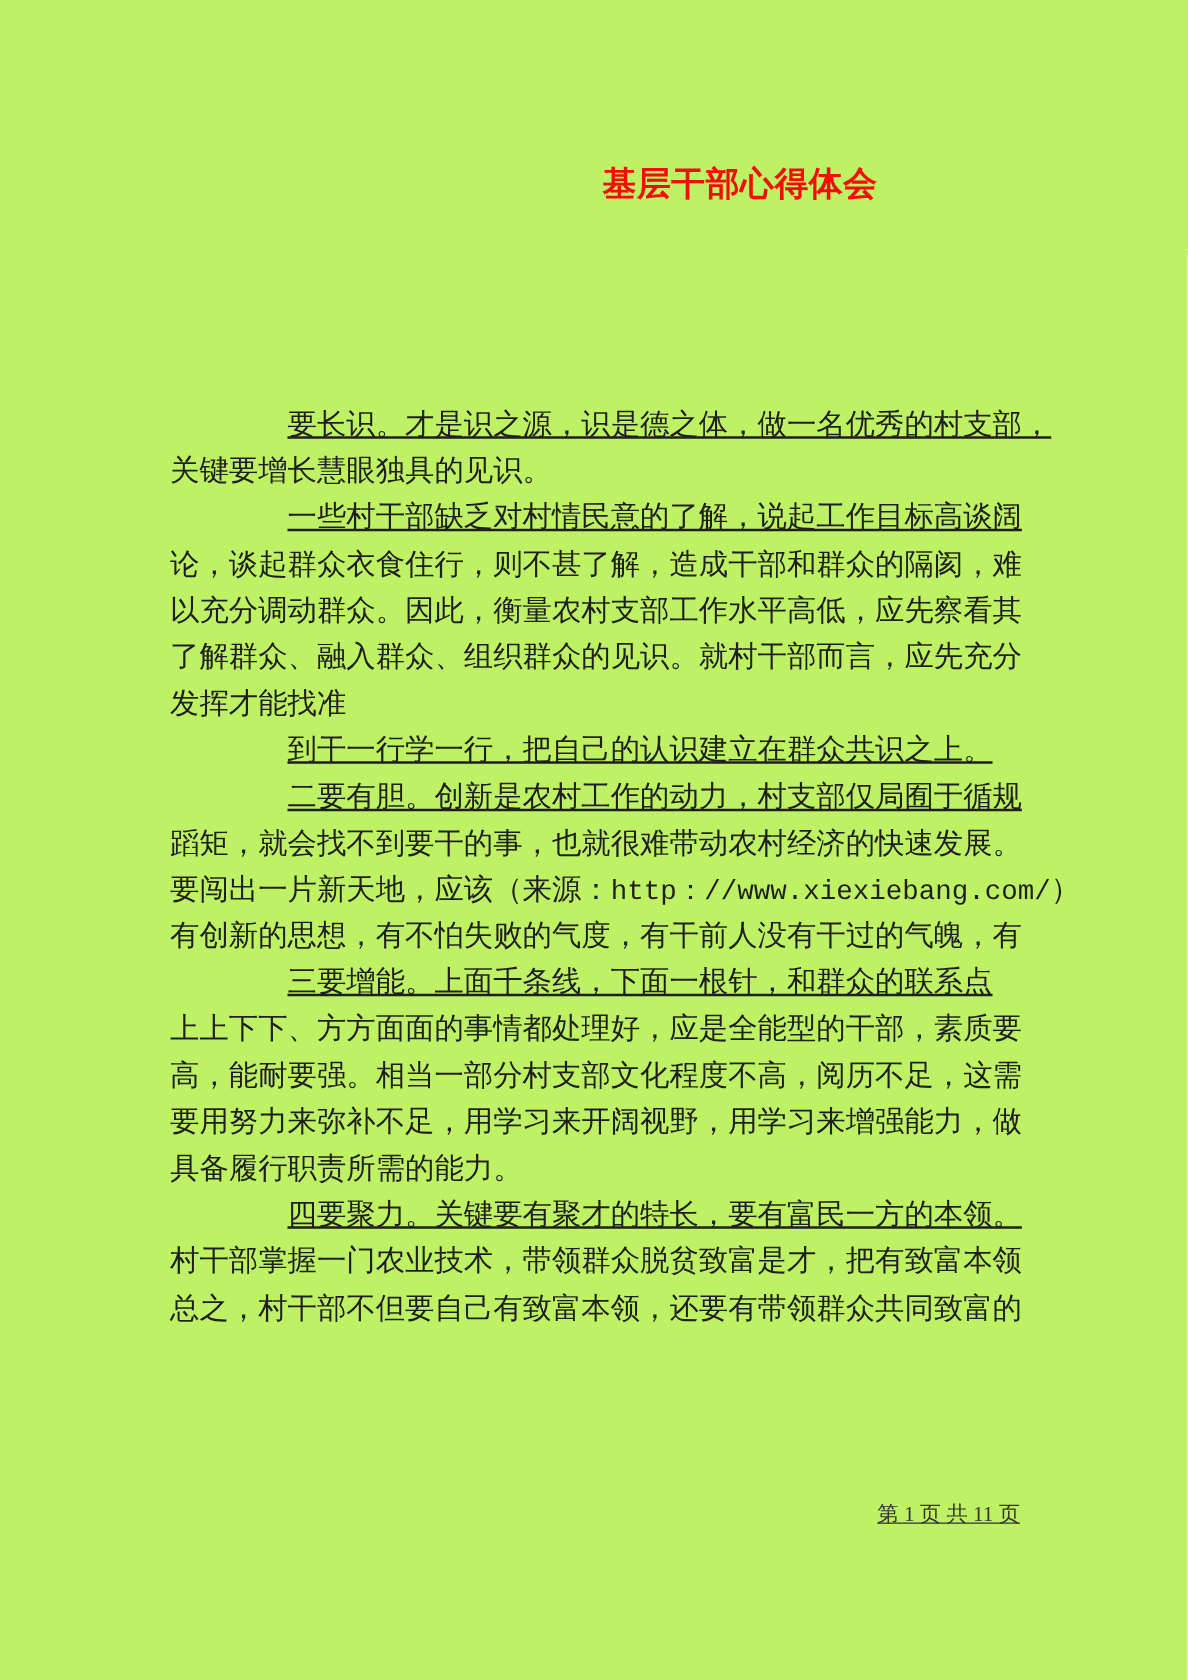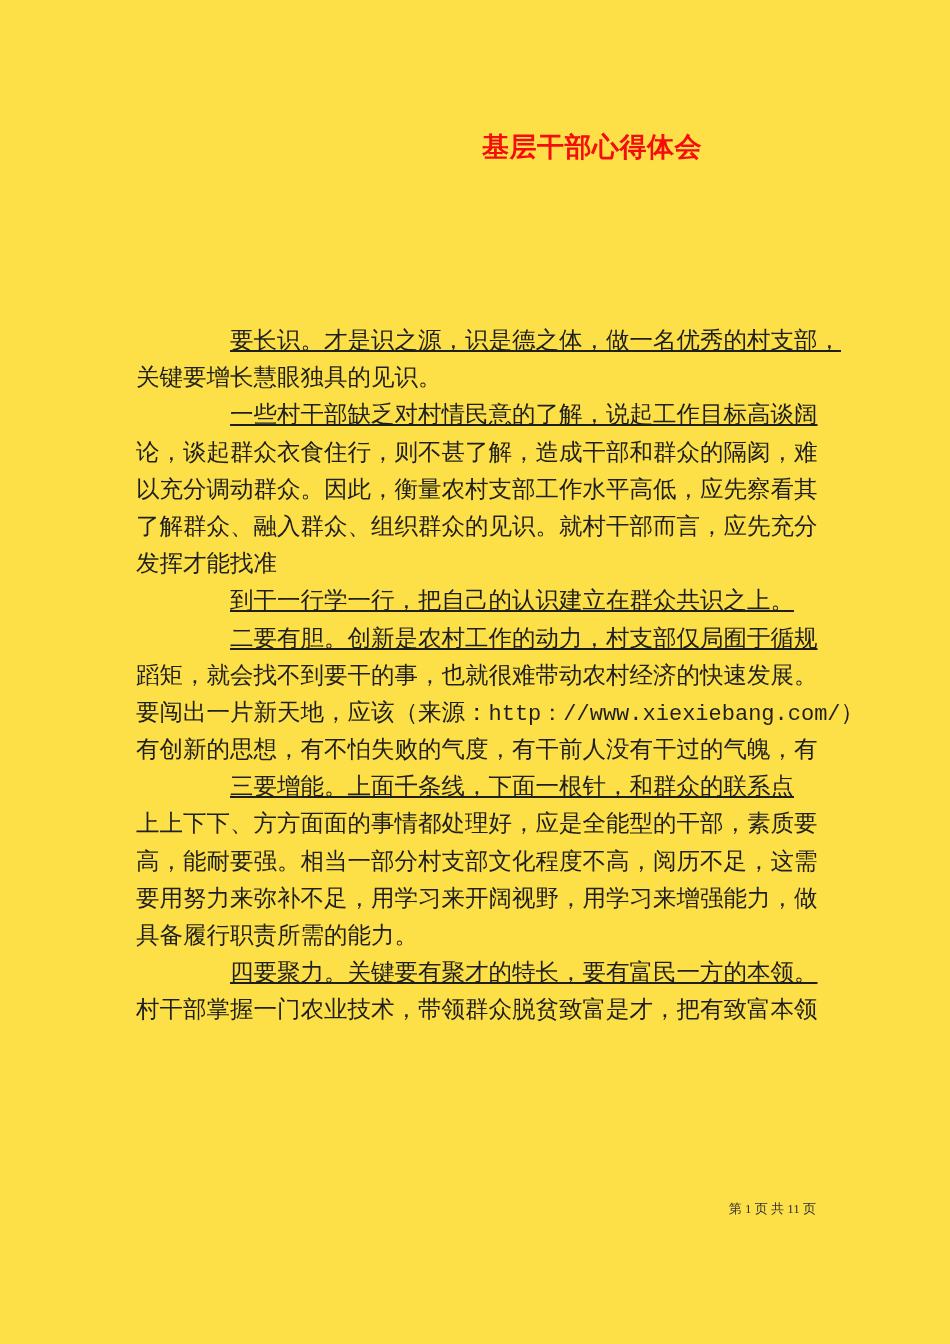--- a/index.html
+++ b/index.html
@@ -4,21 +4,21 @@
 <style>
   html, body {
     margin: 0;
     padding: 0;
     background: #ffffff;
   }
   .page {
     position: relative;
     width: 950px;
     height: 1344px;
-    background: #fde047;
+    background: #bef264;
     overflow: hidden;
     font-family: "Liberation Serif", "DejaVu Serif", serif;
   }
   .doc-title {
     position: absolute;
     top: 129px;
     left: 592px;
     transform: translateX(-50%);
     font-size: 27px;
     font-weight: bold;
@@ -44,23 +44,24 @@
     text-decoration: underline;
   }
   .doc-body .url {
     font-family: "Liberation Mono", "DejaVu Sans Mono", monospace;
     font-size: 22px;
   }
   .page-footer {
     position: absolute;
     top: 1200px;
     right: 134px;
-    font-size: 13px;
+    font-size: 17px;
     color: #333333;
     white-space: nowrap;
+    text-decoration: underline;
   }
 </style>
 </head>
 <body>
 
 <div class="page">
 
   <div class="doc-title" style="color: rgb(245, 13, 13);">基层干部心得体会</div>
 
   <div class="doc-body">
@@ -76,17 +77,18 @@
       <div class="line">蹈矩，就会找不到要干的事，也就很难带动农村经济的快速发展。</div>
       <div class="line"><span>要闯出一片新天地，应该（来源：</span><span class="url">http：//www.xiexiebang.com/</span><span>）</span></div>
       <div class="line">有创新的思想，有不怕失败的气度，有干前人没有干过的气魄，有</div>
       <div class="line indent">三要增能。上面千条线，下面一根针，和群众的联系点</div>
       <div class="line">上上下下、方方面面的事情都处理好，应是全能型的干部，素质要</div>
       <div class="line">高，能耐要强。相当一部分村支部文化程度不高，阅历不足，这需</div>
       <div class="line">要用努力来弥补不足，用学习来开阔视野，用学习来增强能力，做</div>
       <div class="line">具备履行职责所需的能力。</div>
       <div class="line indent">四要聚力。关键要有聚才的特长，要有富民一方的本领。</div>
       <div class="line">村干部掌握一门农业技术，带领群众脱贫致富是才，把有致富本领</div>
+      <div class="line">总之，村干部不但要自己有致富本领，还要有带领群众共同致富的</div>
     </div>
 
   <div class="page-footer">第 1 页 共 11 页</div>
 
 </div>
 
 </body></html>

